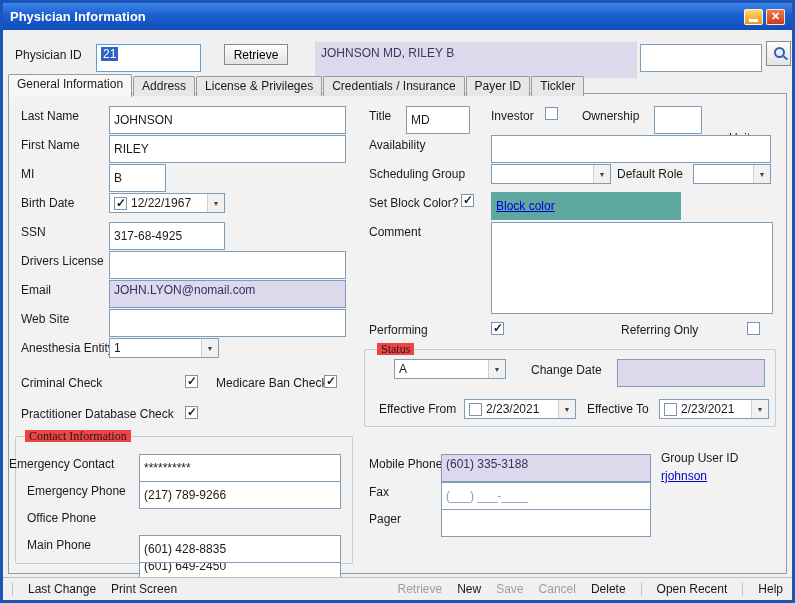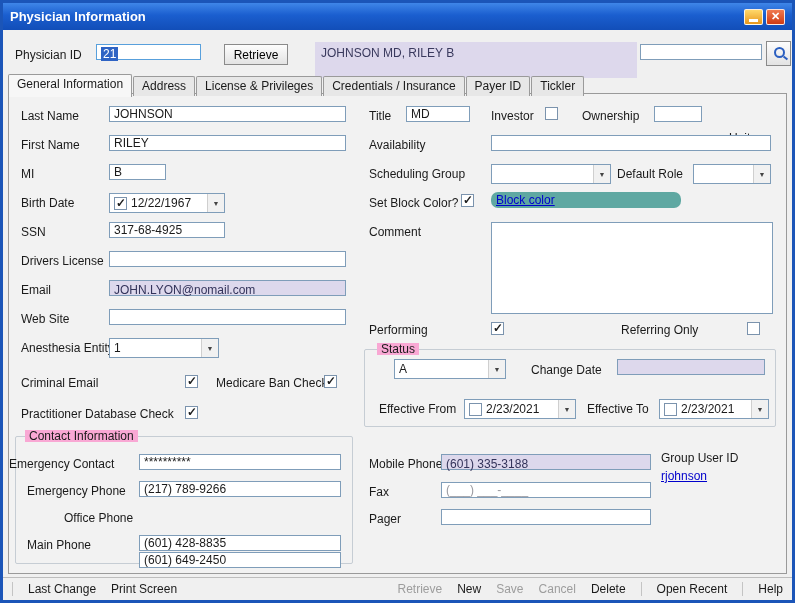--- a/index.html
+++ b/index.html
@@ -6,41 +6,41 @@
   body{font-family:"Liberation Sans",sans-serif;font-size:12px;color:#1a1a1a;background:#f0f0f0;}
   .window{position:relative;width:795px;height:603px;background:#f0f0f0;border:3px solid #1b55b8;box-sizing:border-box;overflow:hidden;}
   .titlebar{position:absolute;left:0;top:0;right:0;height:27px;background:linear-gradient(180deg,#3f86e8 0%,#1a5ecf 45%,#124eb8 100%);display:flex;align-items:center;padding:0 7px;box-sizing:border-box;}
   .title{color:#fff;font-weight:bold;font-size:13px;flex:1;}
   .tb-btn{width:19px;height:16px;margin-left:3px;border:1px solid rgba(255,255,255,.85);border-radius:2px;display:flex;align-items:center;justify-content:center;color:#fff;cursor:pointer;box-sizing:border-box;}
   .tb-btn.min{background:linear-gradient(#ffd86a,#e8971c);}
   .tb-btn.min::before{content:"";width:9px;height:3px;background:#fff;margin-top:7px;}
   .tb-btn.close{background:linear-gradient(#f07a50,#cf3b14);}
   .tb-btn.close::before{content:"✕";font-size:11px;font-weight:bold;line-height:1;}
   .lbl{position:absolute;line-height:14px;white-space:nowrap;}
-  .inp{position:absolute;height:16px;border:1px solid #7f9db9;background:#fff;font:12px "Liberation Sans",sans-serif;padding:0 4px;box-sizing:border-box;color:#1a1a1a;line-height:18px;}
+  .inp{position:absolute;height:28px;border:1px solid #7f9db9;background:#fff;font:12px "Liberation Sans",sans-serif;padding:0 4px;box-sizing:border-box;color:#1a1a1a;line-height:18px;}
   input.inp{outline:none;}
   .lav{background:#ddd8ec;color:#33335a;}
   .mask{color:#9a9aa0;}
   .focusbox{border:1px solid #58a0dc;}
   .btn{position:absolute;height:21px;background:linear-gradient(#fdfdfd,#e3e3e3);border:1px solid #8a8a8a;font:12px "Liberation Sans",sans-serif;box-sizing:border-box;cursor:pointer;display:flex;align-items:center;justify-content:center;}
   .combo{position:absolute;height:20px;border:1px solid #7f9db9;background:#fff;box-sizing:border-box;display:flex;align-items:center;padding:0 18px 0 4px;cursor:pointer;}
   .combo-txt{white-space:nowrap;overflow:hidden;}
   .arr{position:absolute;right:0;top:0;bottom:0;width:16px;background:#f1f1f1;border-left:1px solid #cfcfcf;display:flex;align-items:center;justify-content:center;color:#444;}
   .arr::after{content:"▼";font-size:7px;}
   .chk{width:13px;height:13px;border:1px solid #7b93ad;background:#fff;box-sizing:border-box;position:absolute;cursor:pointer;}
   .chk.inline{position:static;flex:none;margin-right:4px;}
   .chk.on::before{content:"✓";display:block;font-size:12px;font-weight:bold;color:#1c1c1c;line-height:10px;margin-left:1px;}
   .group{position:absolute;border:1px solid #c6cdd4;border-radius:2px;}
-  .group-label{position:absolute;background:#f9a8d4;padding:0 4px;line-height:12px;z-index:2;}
+  .group-label{position:absolute;background:#ef4444;padding:0 4px;line-height:12px;z-index:2;font-family:Liberation Serif, serif;}
   .link{color:#0000cc;text-decoration:underline;cursor:pointer;}
   .tabs{position:absolute;left:5px;top:71px;display:flex;align-items:flex-end;z-index:2;}
   .tab{padding:3px 8px;border:1px solid #9a9a9a;border-bottom:none;background:#e7e7e7;margin-right:1px;cursor:pointer;border-radius:2px 2px 0 0;line-height:13px;}
   .tab.active{background:#f7f7f7;padding-bottom:6px;position:relative;z-index:3;margin-bottom:-1px;}
   .panel{position:absolute;left:5px;top:90px;width:779px;height:481px;border:1px solid #9a9a9a;background:#f2f2f2;box-sizing:border-box;}
-  .blockcolor{position:absolute;height:16px;background:#5fa8a2;display:flex;align-items:center;padding:0 5px;box-sizing:border-box;cursor:pointer;border-radius:7px;}
+  .blockcolor{position:absolute;height:28px;background:#5fa8a2;display:flex;align-items:center;padding:0 5px;box-sizing:border-box;cursor:pointer;}
   textarea.inp{resize:none;}
   .name-display{position:absolute;height:36px;background:#ddd8ec;line-height:22px;padding:0 6px;color:#3a3a5e;box-sizing:border-box;}
   .sel{background:#2e63c4;color:#fff;padding:0 2px;}
   .mag{position:relative;width:15px;height:15px;display:inline-block;}
   .mag::before{content:"";position:absolute;left:1px;top:1px;width:7px;height:7px;border:2px solid #2b5fc0;border-radius:50%;}
   .mag::after{content:"";position:absolute;left:10px;top:11px;width:5px;height:2px;background:#2b5fc0;transform:rotate(40deg);}
   .statusbar{position:absolute;left:0;right:0;bottom:0;height:23px;border-top:1px solid #bdbdbd;display:flex;align-items:center;padding:0 9px;gap:15px;background:#f0f0f0;box-sizing:border-box;}
   .sb-spacer{flex:1;}
   .sb-item{cursor:pointer;white-space:nowrap;}
   .sb-item.disabled{color:#9d9d9d;cursor:default;}
@@ -110,21 +110,21 @@
 
     <span class="lbl" style="left:12px;top:218px;">Web Site</span>
     <input class="inp" style="left: 100px; top: 215px; width: 237px;" value="">
 
     <span class="lbl" style="left:12px;top:247px;">Anesthesia Entity</span>
     <div class="combo" style="left:100px;top:244px;width:110px;">
       <span class="combo-txt">1</span>
       <span class="arr"></span>
     </div>
 
-    <span class="lbl" style="left:12px;top:282px;">Criminal Email</span>
+    <span class="lbl" style="left:12px;top:282px;">Criminal Check</span>
     <span class="chk on" style="left:176px;top:281px;"></span>
     <span class="lbl" style="left:207px;top:282px;">Medicare Ban Check</span>
     <span class="chk on" style="left:315px;top:281px;"></span>
 
     <span class="lbl" style="left:12px;top:313px;">Practitioner Database Check</span>
     <span class="chk on" style="left:176px;top:312px;"></span>
 
     <span class="lbl" style="left:360px;top:15px;">Title</span>
     <input class="inp" style="left: 397px; top: 12px; width: 64px;" value="MD">
     <span class="lbl" style="left:482px;top:15px;">Investor</span>
@@ -185,21 +185,21 @@
 
     <div class="group" style="left:6px;top:342px;width:336px;height:126px;"></div>
     <span class="lbl group-label" style="left:16px;top:336px;">Contact Information</span>
 
     <span class="lbl" style="left:0;top:363px;">Emergency Contact</span>
     <input class="inp" style="left: 130px; top: 360px; width: 202px;" value="**********">
 
     <span class="lbl" style="left:18px;top:390px;">Emergency Phone</span>
     <input class="inp" style="left: 130px; top: 387px; width: 202px;" value="(217) 789-9266">
 
-    <span class="lbl" style="left:18px;top:417px;margin-left:37px;">Office Phone</span>
+    <span class="lbl" style="left:18px;top:417px;">Office Phone</span>
     <input class="inp" style="left: 130px; top: 414px; width: 202px; margin-top: 44px;" value="(601) 649-2450">
 
     <span class="lbl" style="left:18px;top:444px;">Main Phone</span>
     <input class="inp" style="left: 130px; top: 441px; width: 202px;" value="(601) 428-8835">
 
     <span class="lbl" style="left:360px;top:363px;">Mobile Phone</span>
     <div class="inp lav" style="left:432px;top:360px;width:210px;">(601) 335-3188</div>
 
     <span class="lbl" style="left:360px;top:391px;">Fax</span>
     <input class="inp mask" style="left: 432px; top: 388px; width: 210px;" value="(___) ___-____">

